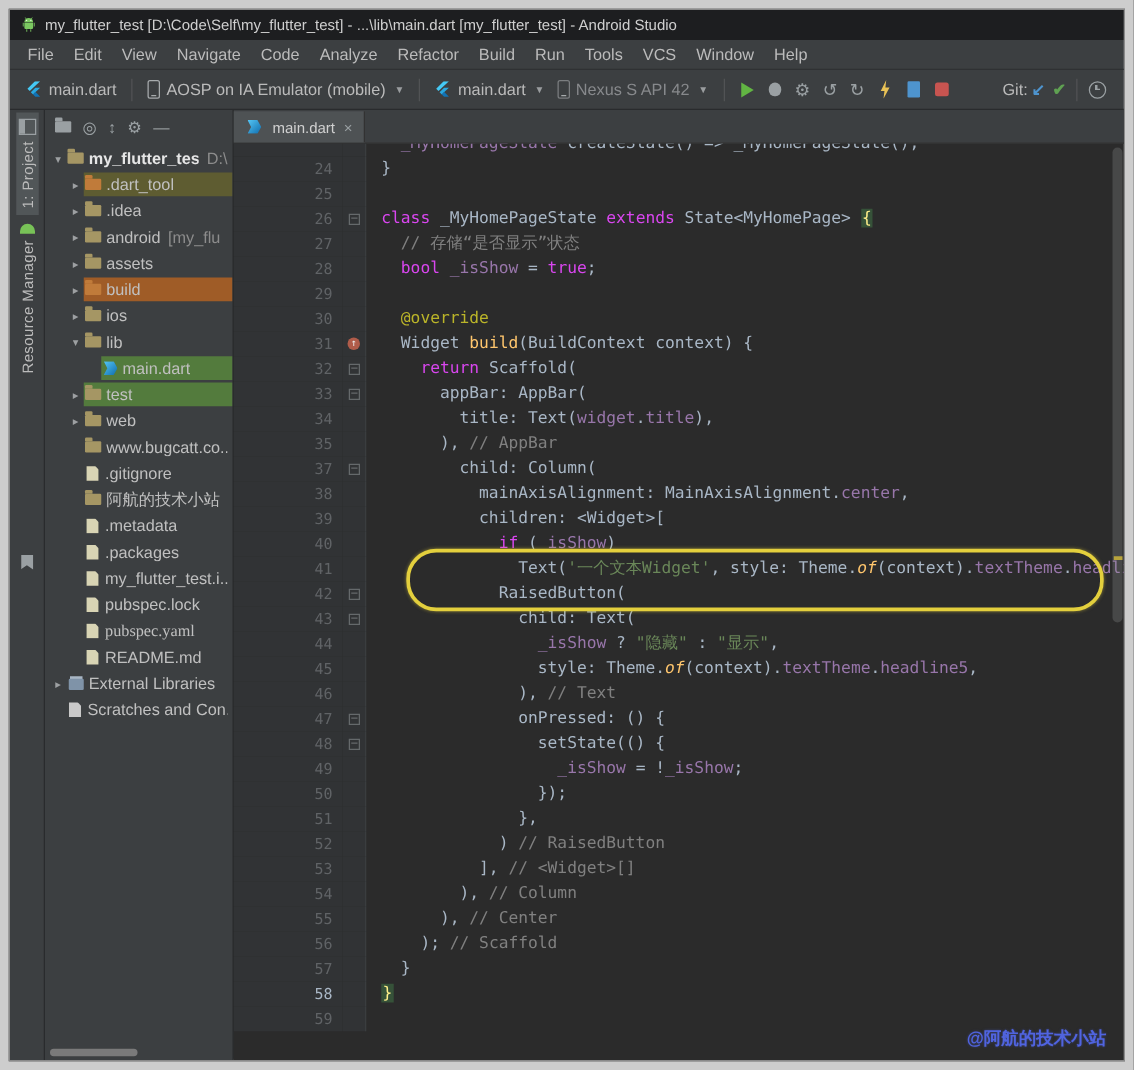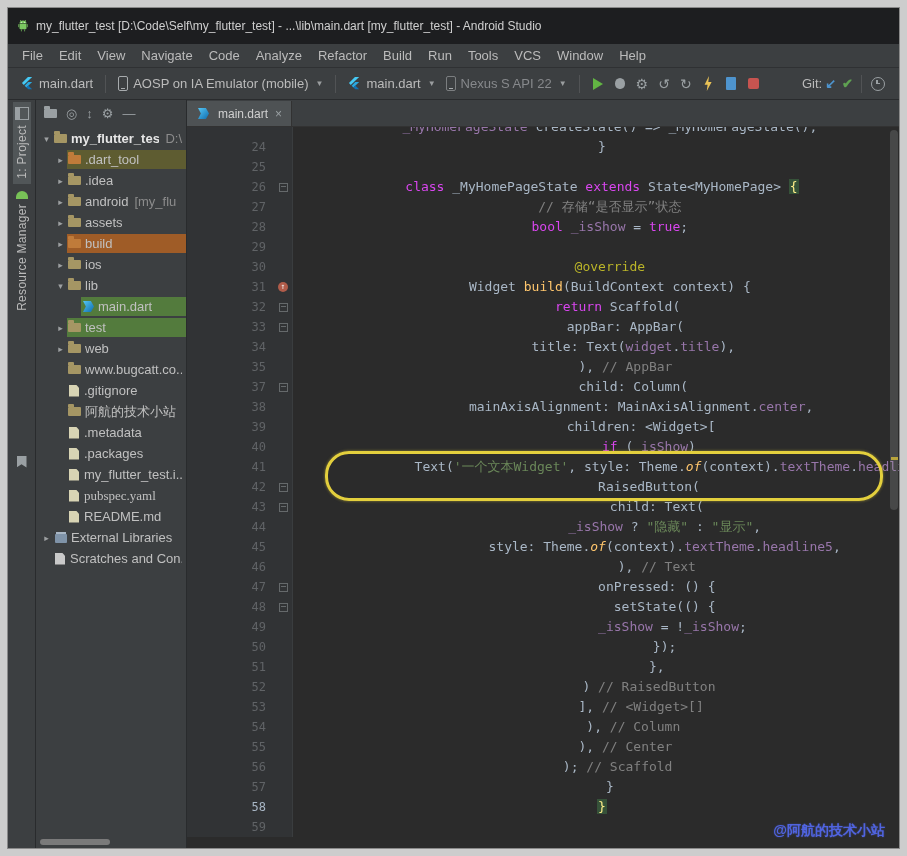--- a/index.html
+++ b/index.html
@@ -1,21 +1,21 @@
 <!DOCTYPE html>
 <html><head>
 <meta charset="utf-8">
 <style>
   html,body{margin:0;padding:0;}
   body{width:907px;height:856px;background:#cdcdcd;position:relative;overflow:hidden;
        font-family:"Liberation Sans",sans-serif;}
   .window{position:absolute;left:7px;top:7px;width:891px;height:840px;background:#2b2b2b;
           border:1px solid #8a8a8a;box-shadow:0 0 0 1px #e6e6e6 inset;display:flex;flex-direction:column;}
   
-  .titlebar{height:36px;background:#1d1e20;display:flex;align-items:center;padding:0 8px;flex:none;}
+  .titlebar{height:24px;background:#1d1e20;display:flex;align-items:center;padding:0 8px;flex:none;}
   .titlebar .ttl{color:#cfcfcf;font-size:12px;margin-left:6px;white-space:nowrap;overflow:hidden;}
   
   .menubar{height:23px;background:#3c3f41;border-bottom:1px solid #2f3133;display:flex;align-items:center;
            padding:0 6px;flex:none;}
   .menu-item{color:#bbbbbb;font-size:13px;padding:2px 8px;cursor:default;}
   
   .toolbar{height:31px;background:#3c3f41;border-bottom:1px solid #292b2d;display:flex;align-items:center;
            padding:0 10px;flex:none;gap:4px;}
   .tb-group{display:flex;align-items:center;gap:5px;padding:0 3px;}
   .tb-label{color:#bbbbbb;font-size:13px;white-space:nowrap;}
@@ -83,21 +83,21 @@
   .tab-close{color:#9aa0a3;font-size:12px;margin-left:2px;cursor:default;}
   .codearea{flex:1;position:relative;overflow:hidden;}
   .cl{display:flex;height:20px;line-height:20px;white-space:pre;font-family:"DejaVu Sans Mono",monospace;font-size:13px;}
   .gpad{width:33px;background:#313335;flex:none;}
   .ln{width:46px;flex:none;text-align:right;padding-right:8px;color:#606366;font-size:12px;background:#313335;}
   .ln.cur{color:#a9b7c6;}
   .gm{width:18px;flex:none;background:#313335;border-right:1px solid #3a3d3f;display:flex;align-items:center;justify-content:center;}
   .fbox{width:7px;height:7px;border:1px solid #65696b;position:relative;display:inline-block;}
   .fbox::after{content:"";position:absolute;left:1px;right:1px;top:2px;height:1px;background:#65696b;}
   .ovr{width:10px;height:10px;border-radius:50%;background:#b05c4a;color:#ececec;font-size:8px;line-height:10px;text-align:center;display:inline-block;}
-  .ct{flex:1;padding-left:12px;overflow:hidden;color:#a9b7c6;text-align:center;}
+  .ct{flex:1;padding-left:12px;overflow:hidden;color:#a9b7c6;}
   .clipwrap{height:10px;overflow:hidden;}
   .clipwrap .cl{margin-top:-10px;}
   .tk-d{color:#a9b7c6;} .tk-k{color:#d946ef;} .tk-s{color:#6a8759;} .tk-c{color:#808080;}
   .tk-f{color:#9876aa;} .tk-a{color:#bbb529;} .tk-m{color:#ffc66d;}
   .tk-mi{color:#ffc66d;font-style:italic;}
   .tk-x{background:#365239;color:#ffef8a;padding:0 1px;}
   .oval{position:absolute;left:138px;top:324px;width:552px;height:44px;border:3px solid #e3cf3d;border-radius:24px;
         pointer-events:none;box-shadow:0 0 3px rgba(227,207,61,.55);}
   .vscroll{position:absolute;top:3px;right:1px;width:8px;height:380px;background:rgba(154,158,160,.25);border-radius:4px;}
   .stripe-mark{position:absolute;top:330px;right:1px;width:7px;height:3px;background:#b8a43c;}
@@ -162,21 +162,21 @@
             <path fill="#45c9f5" d="M7.5 0 1 6.5l2 2L12 0z"></path>
             <path fill="#2aa8e0" d="M7.8 5.5 3.9 9.4l2 2 1.9-1.9L12 5.5z"></path>
             <path fill="#1173b5" d="M5.9 11.4l1.9 1.9H12L7.8 9.1z"></path>
           </svg>
       </span>
       <span class="tb-label">main.dart</span>
       <span class="caret">▼</span>
     </div>
     <div class="tb-group">
       <span class="phone muted"></span>
-      <span class="tb-label muted">Nexus S API 22</span>
+      <span class="tb-label muted">Nexus S API 42</span>
       <span class="caret">▼</span>
     </div>
     <div class="sep"></div>
     <span class="play"></span>
     <span class="bug"></span>
     <span class="gicon">⚙</span>
     <span class="gicon">↺</span>
     <span class="gicon">↻</span>
     <span class="bolt"></span>
     <span class="doc"></span>
@@ -325,20 +325,27 @@
             <span class="rowhl">
               <span class="ic ic-file"></span>
               <span class="tlabel">.packages</span>
             </span>
           </div>
           <div class="trow" style="padding-left: 18px;">
             <span class="tarrow"></span>
             <span class="rowhl">
               <span class="ic ic-file"></span>
               <span class="tlabel">my_flutter_test.i...</span>
+            </span>
+          </div>
+          <div class="trow" style="padding-left: 18px;">
+            <span class="tarrow"></span>
+            <span class="rowhl">
+              <span class="ic ic-file"></span>
+              <span class="tlabel">pubspec.lock</span>
             </span>
           </div>
           <div class="trow" style="padding-left: 18px; font-family: Liberation Serif, serif;">
             <span class="tarrow"></span>
             <span class="rowhl">
               <span class="ic ic-file"></span>
               <span class="tlabel">pubspec.yaml</span>
             </span>
           </div>
           <div class="trow" style="padding-left: 18px;">

